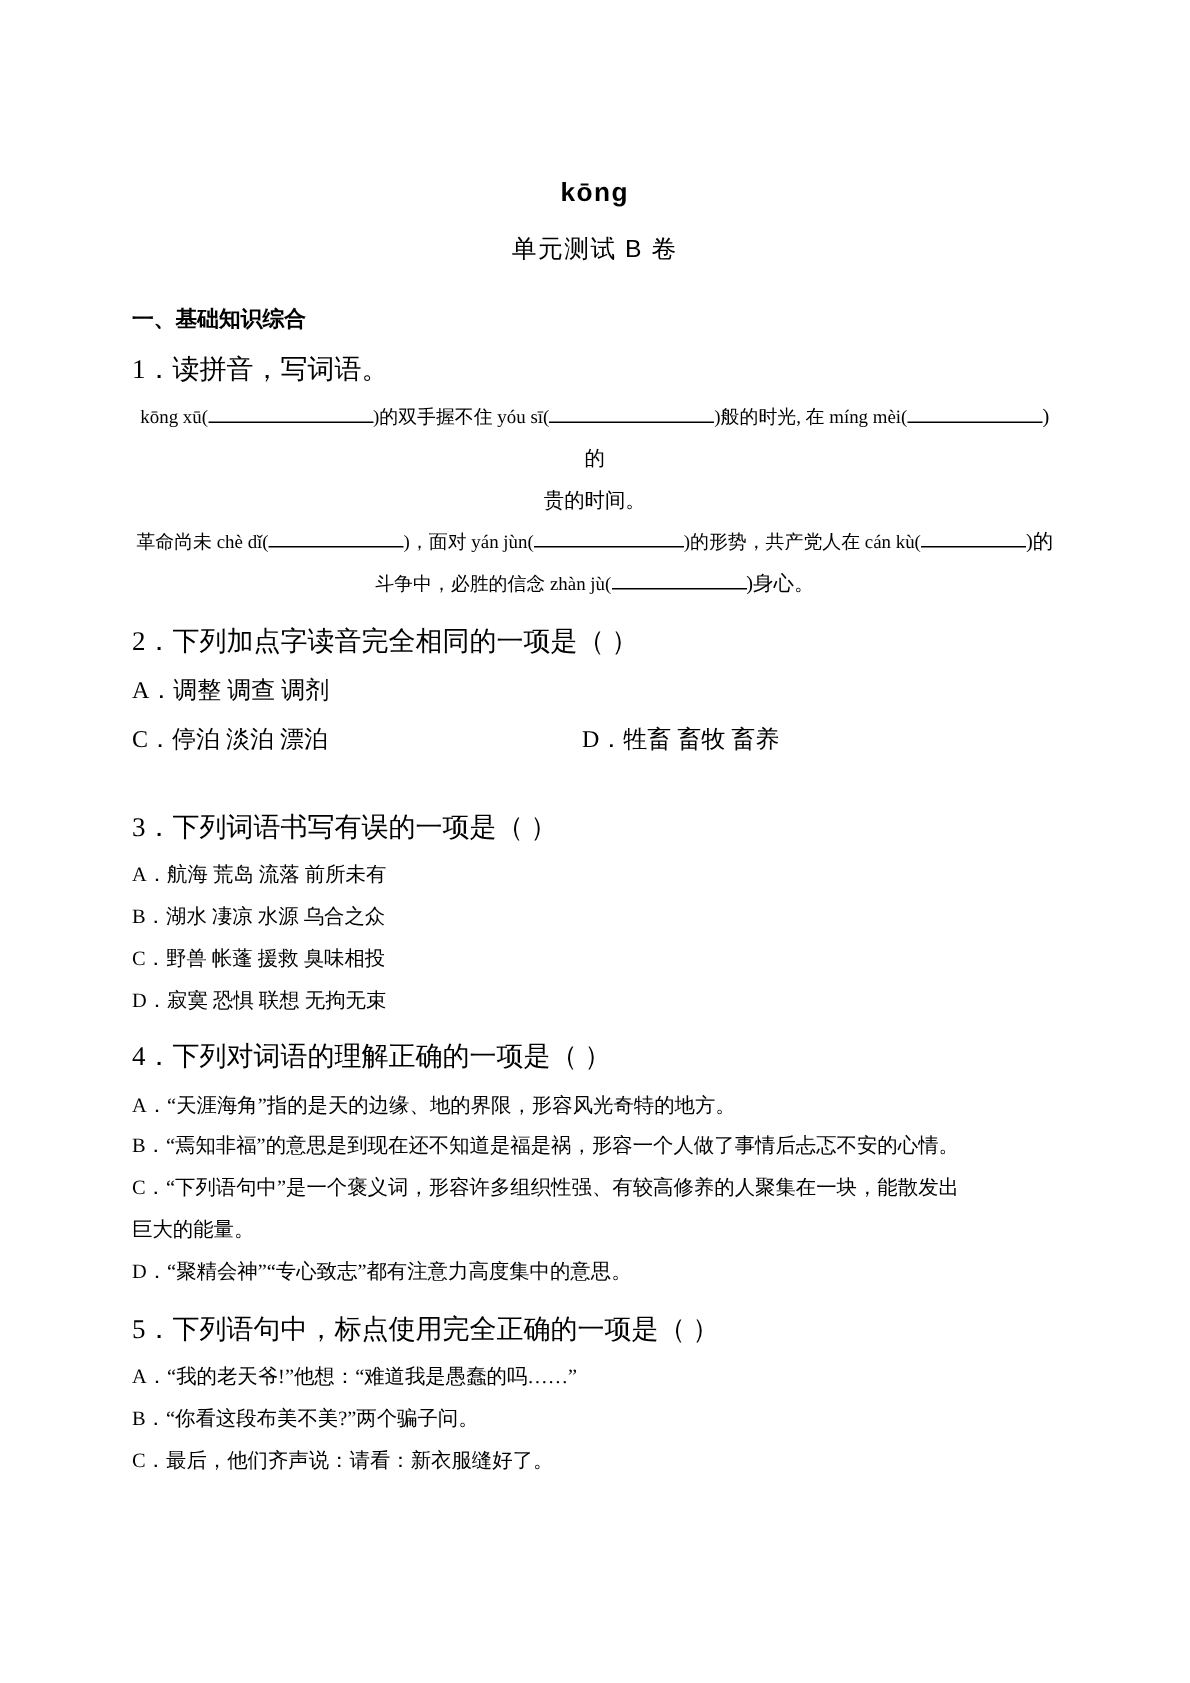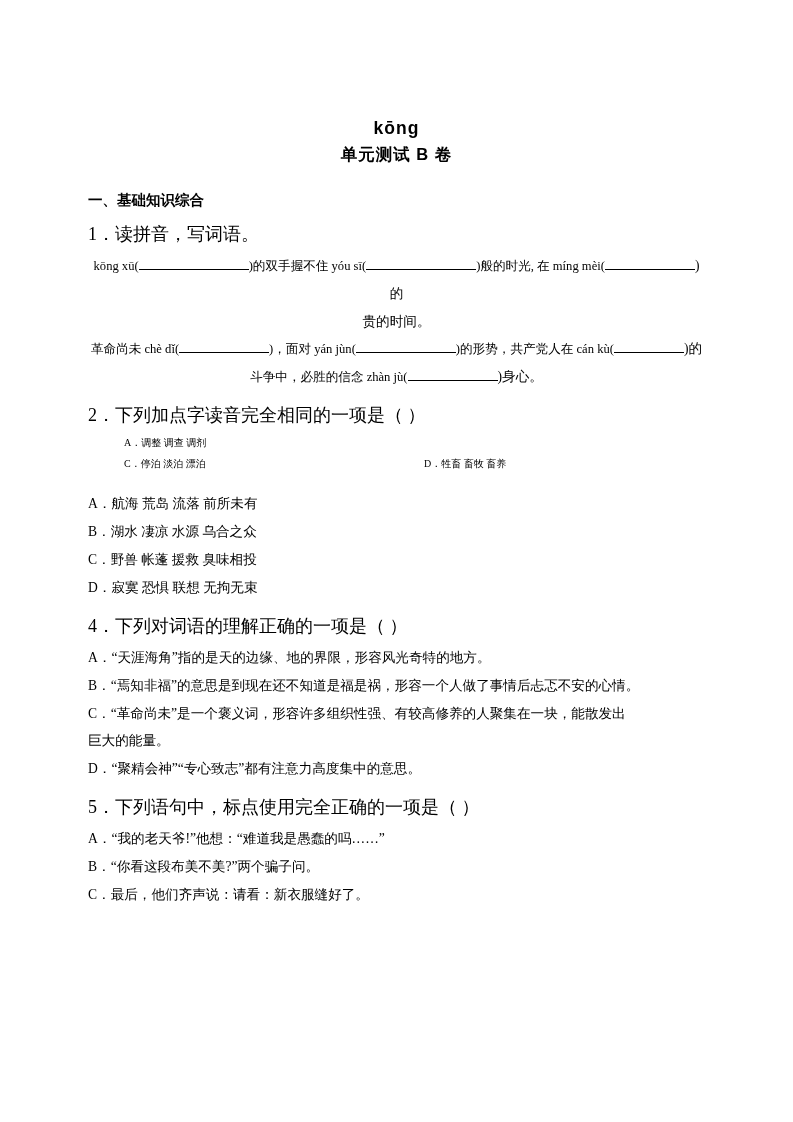--- a/index.html
+++ b/index.html
@@ -27,24 +27,24 @@
   }
   .doc-title {
     font-family: "Liberation Sans", "DejaVu Sans", sans-serif;
     font-weight: bold;
     font-size: 17.5px;
     letter-spacing: 1px;
     line-height: 1.2;
   }
   .doc-subtitle {
     font-family: "Liberation Sans", "DejaVu Sans", sans-serif;
-    font-weight: bold;
+    font-weight: normal;
     font-size: 16.5px;
     letter-spacing: 1px;
-    margin-top: 6px;
+    margin-top: 18px;
     line-height: 1.2;
   }
   .section-head {
     font-family: "Liberation Sans", "DejaVu Sans", sans-serif;
     font-weight: bold;
     font-size: 14.5px;
     margin-top: 26px;
     margin-bottom: 6px;
   }
   .q {
@@ -52,23 +52,22 @@
     line-height: 1.95;
     margin-top: 7px;
   }
   .q-line {
     font-size: 13.6px;
     line-height: 2.05;
     text-align: center;
   }
   .opt-row {
     display: flex;
-    font-size: 10px;
+    font-size: 16px;
     line-height: 2.05;
-    margin-left: 36px;
   }
   .opt-a { width: 300px; }
   .opt-b { flex: 1; }
   .opt {
     font-size: 13.6px;
     line-height: 2.05;
   }
   .blank {
     display: inline-block;
     border-bottom: 1px solid #000;
@@ -122,31 +121,34 @@
   <div class="opt-row">
     <div class="opt-a">A．调整    调查    调剂</div>
   </div>
   <div class="opt-row">
     <div class="opt-a">C．停泊    淡泊    漂泊</div>
     <div class="opt-b">D．牲畜     畜牧      畜养</div>
   </div>
 
   <div class="gap-mid"></div>
 
+  <div class="q">
+    <span>3．</span><span>下列词语书写有误的一项是（    ）</span>
+  </div>
   <div class="opt">A．航海  荒岛  流落  前所未有</div>
   <div class="opt">B．湖水  凄凉  水源  乌合之众</div>
   <div class="opt">C．野兽  帐蓬  援救  臭味相投</div>
   <div class="opt">D．寂寞  恐惧  联想  无拘无束</div>
 
   <div class="q">
     <span>4．</span><span>下列对词语的理解正确的一项是（    ）</span>
   </div>
   <div class="opt">A．“天涯海角”指的是天的边缘、地的界限，形容风光奇特的地方。</div>
   <div class="opt">B．“焉知非福”的意思是到现在还不知道是福是祸，形容一个人做了事情后忐忑不安的心情。</div>
-  <div class="opt">C．“革命尚未”是一个褒义词，形容许多组织性强、有较高修养的人聚集在一块，能散发出</div>
+  <div class="opt">C．“下列语句中”是一个褒义词，形容许多组织性强、有较高修养的人聚集在一块，能散发出</div>
   <div class="opt">巨大的能量。</div>
   <div class="opt">D．“聚精会神”“专心致志”都有注意力高度集中的意思。</div>
 
   <div class="q">
     <span>5．</span><span>下列语句中，标点使用完全正确的一项是（        ）</span>
   </div>
   <div class="opt">A．“我的老天爷!”他想：“难道我是愚蠢的吗……”</div>
   <div class="opt">B．“你看这段布美不美?”两个骗子问。</div>
   <div class="opt">C．最后，他们齐声说：请看：新衣服缝好了。</div>
 

